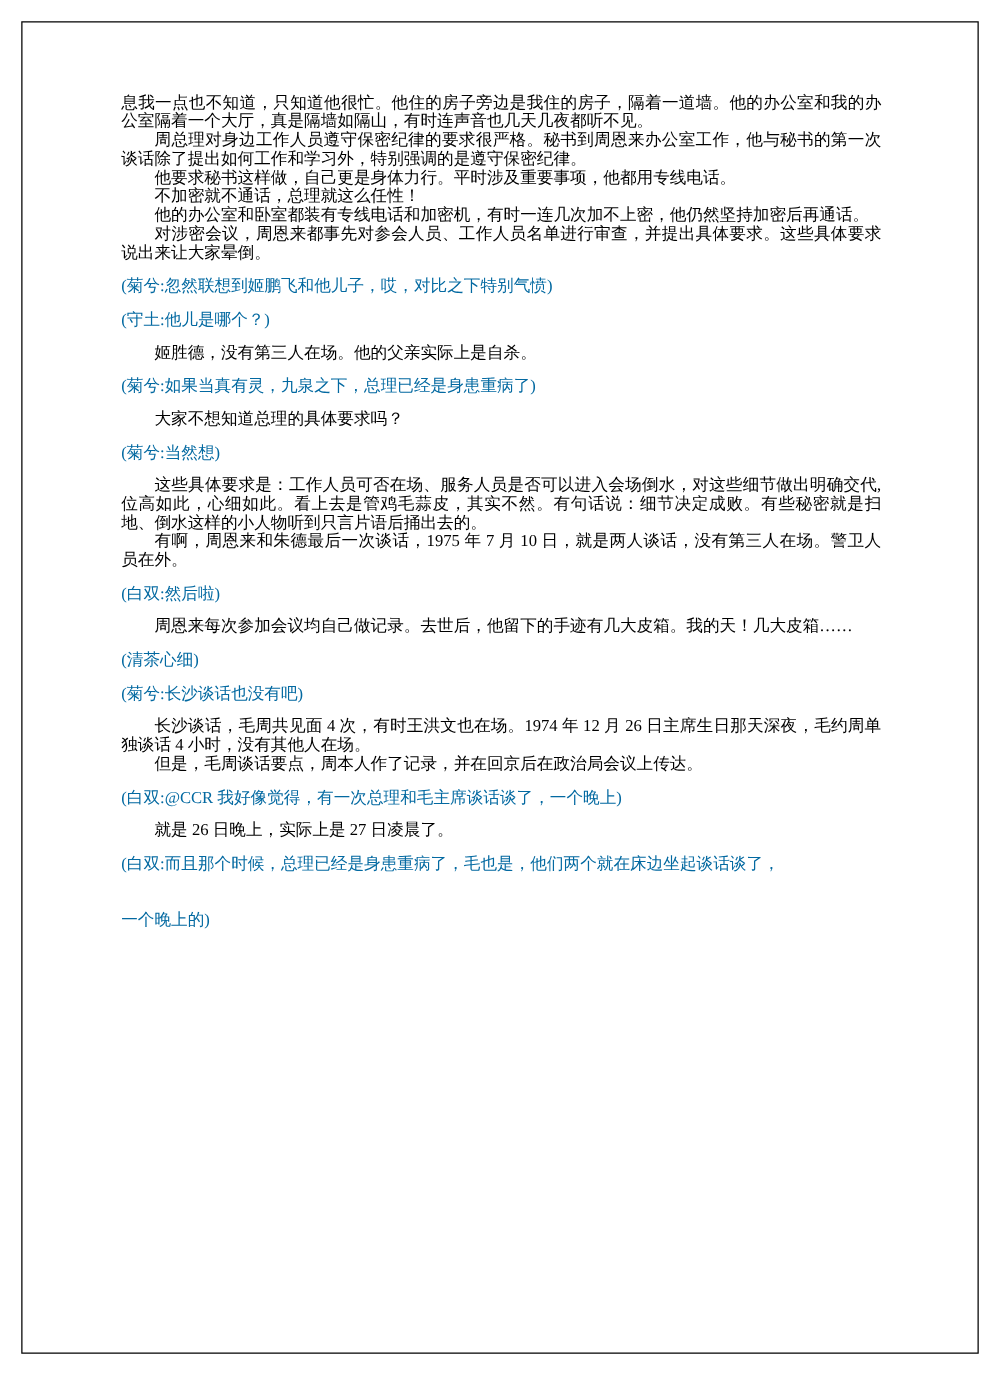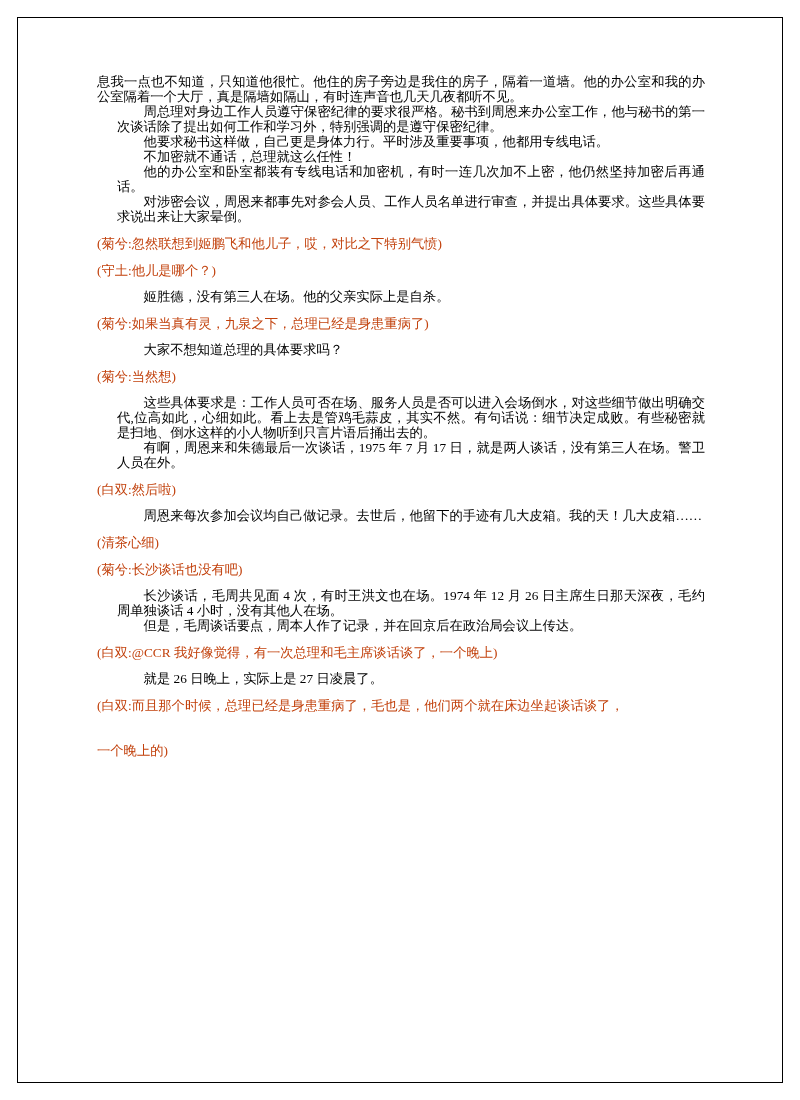--- a/index.html
+++ b/index.html
@@ -42,24 +42,23 @@
     line-height: 15px;
     text-align: justify;
     text-justify: inter-ideograph;
   }
   p.body {
     color: #000000;
     text-indent: 0;
   }
   p.indent {
     text-indent: 2em;
-    margin-left: 20px;
   }
   p.comment {
-    color: #c2410c;
+    color: #0369a1;
     margin-top: 12px;
     margin-bottom: 11px;
     text-indent: 0;
   }
   .gap-s { height: 7px; }
 </style>
 </head>
 <body>
 
 <div id="page">
@@ -80,21 +79,21 @@
 
     <p class="comment">(菊兮:如果当真有灵，九泉之下，总理已经是身患重病了)</p>
 
     <p class="body indent">大家不想知道总理的具体要求吗？</p>
 
     <p class="comment">(菊兮:当然想)</p>
 
     <p class="body indent">这些具体要求是：工作人员可否在场、服务人员是否可以进入会场倒水，对这些细节做出明确交代,位高如此，心细如此。看上去是管鸡毛蒜皮，其实不然。有句话说：细节决定成败。有些秘密就是扫地、倒水这样的小人物听到只言片语后捅出去的。</p>
 
 
-    <p class="body indent">有啊，周恩来和朱德最后一次谈话，1975 年 7 月 17 日，就是两人谈话，没有第三人在场。警卫人员在外。</p>
+    <p class="body indent">有啊，周恩来和朱德最后一次谈话，1975 年 7 月 10 日，就是两人谈话，没有第三人在场。警卫人员在外。</p>
 
     <p class="comment">(白双:然后啦)</p>
 
     <p class="body indent">周恩来每次参加会议均自己做记录。去世后，他留下的手迹有几大皮箱。我的天！几大皮箱……</p>
 
     <p class="comment">(清茶心细)</p>
     <p class="comment">(菊兮:长沙谈话也没有吧)</p>
 
     <p class="body indent">长沙谈话，毛周共见面 4 次，有时王洪文也在场。1974 年 12 月 26 日主席生日那天深夜，毛约周单独谈话 4 小时，没有其他人在场。</p>
     <p class="body indent">但是，毛周谈话要点，周本人作了记录，并在回京后在政治局会议上传达。</p>

